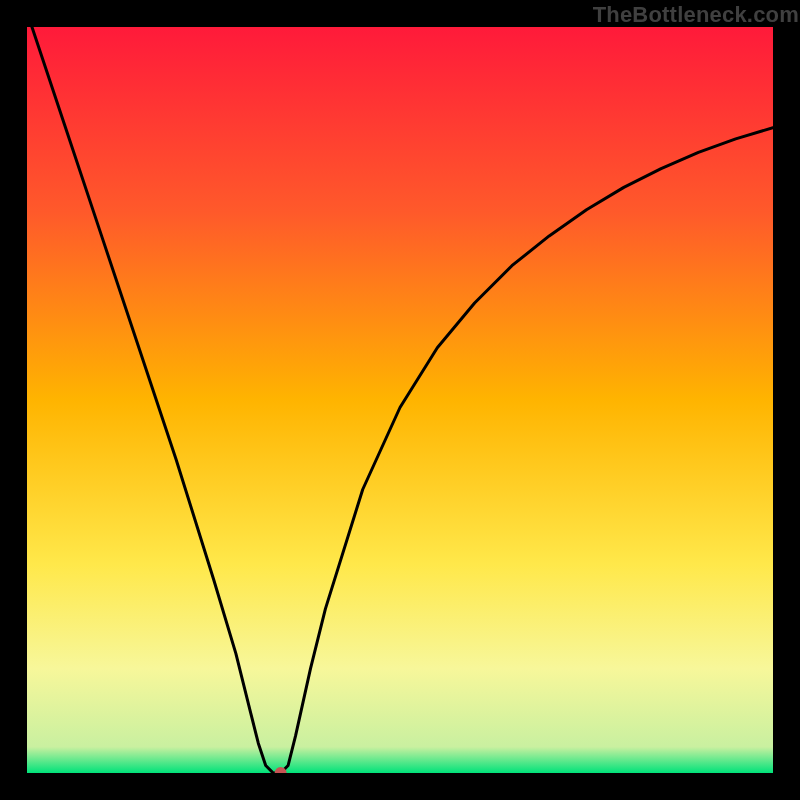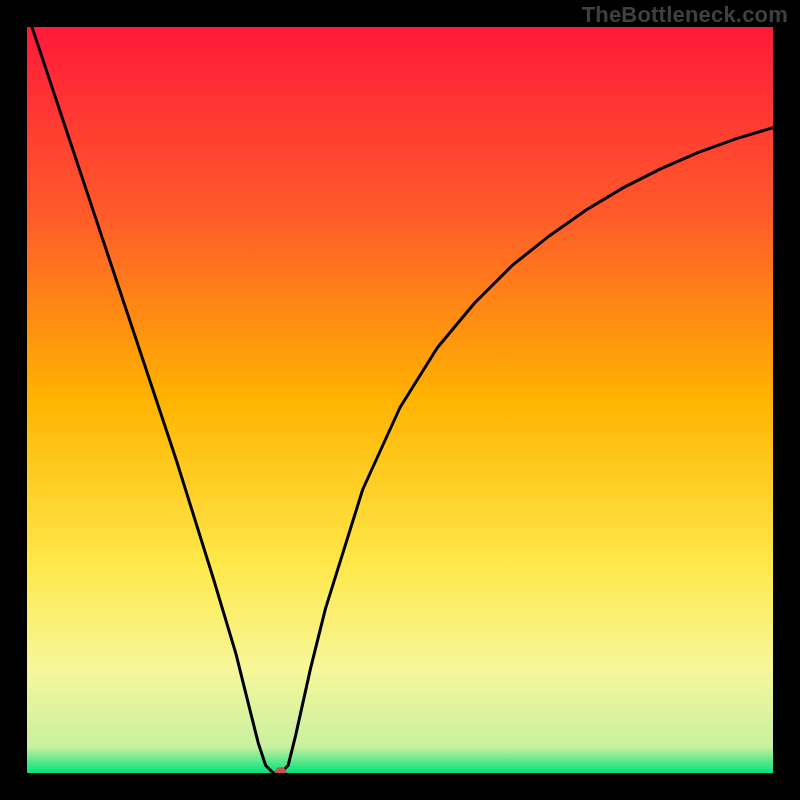--- a/index.html
+++ b/index.html
@@ -13,21 +13,21 @@
   }
   .outer {
     position: relative;
     width: 800px;
     height: 800px;
     background: #000;
   }
   .watermark {
     position: absolute;
     top: 2px;
-    right: 12px;
+    right: 1px;
     color: #404040;
     font-size: 22px;
     font-weight: 600;
     letter-spacing: 0.2px;
     z-index: 5;
   }
   .plot {
     position: absolute;
     left: 27px;
     top: 27px;

